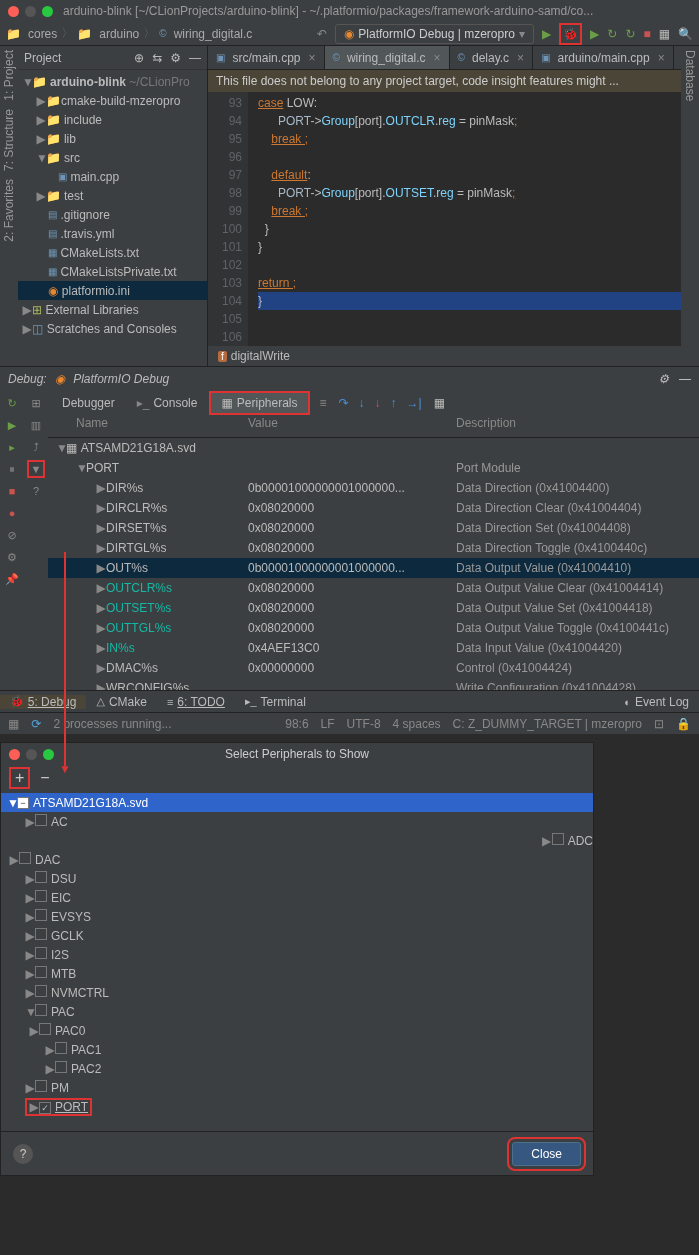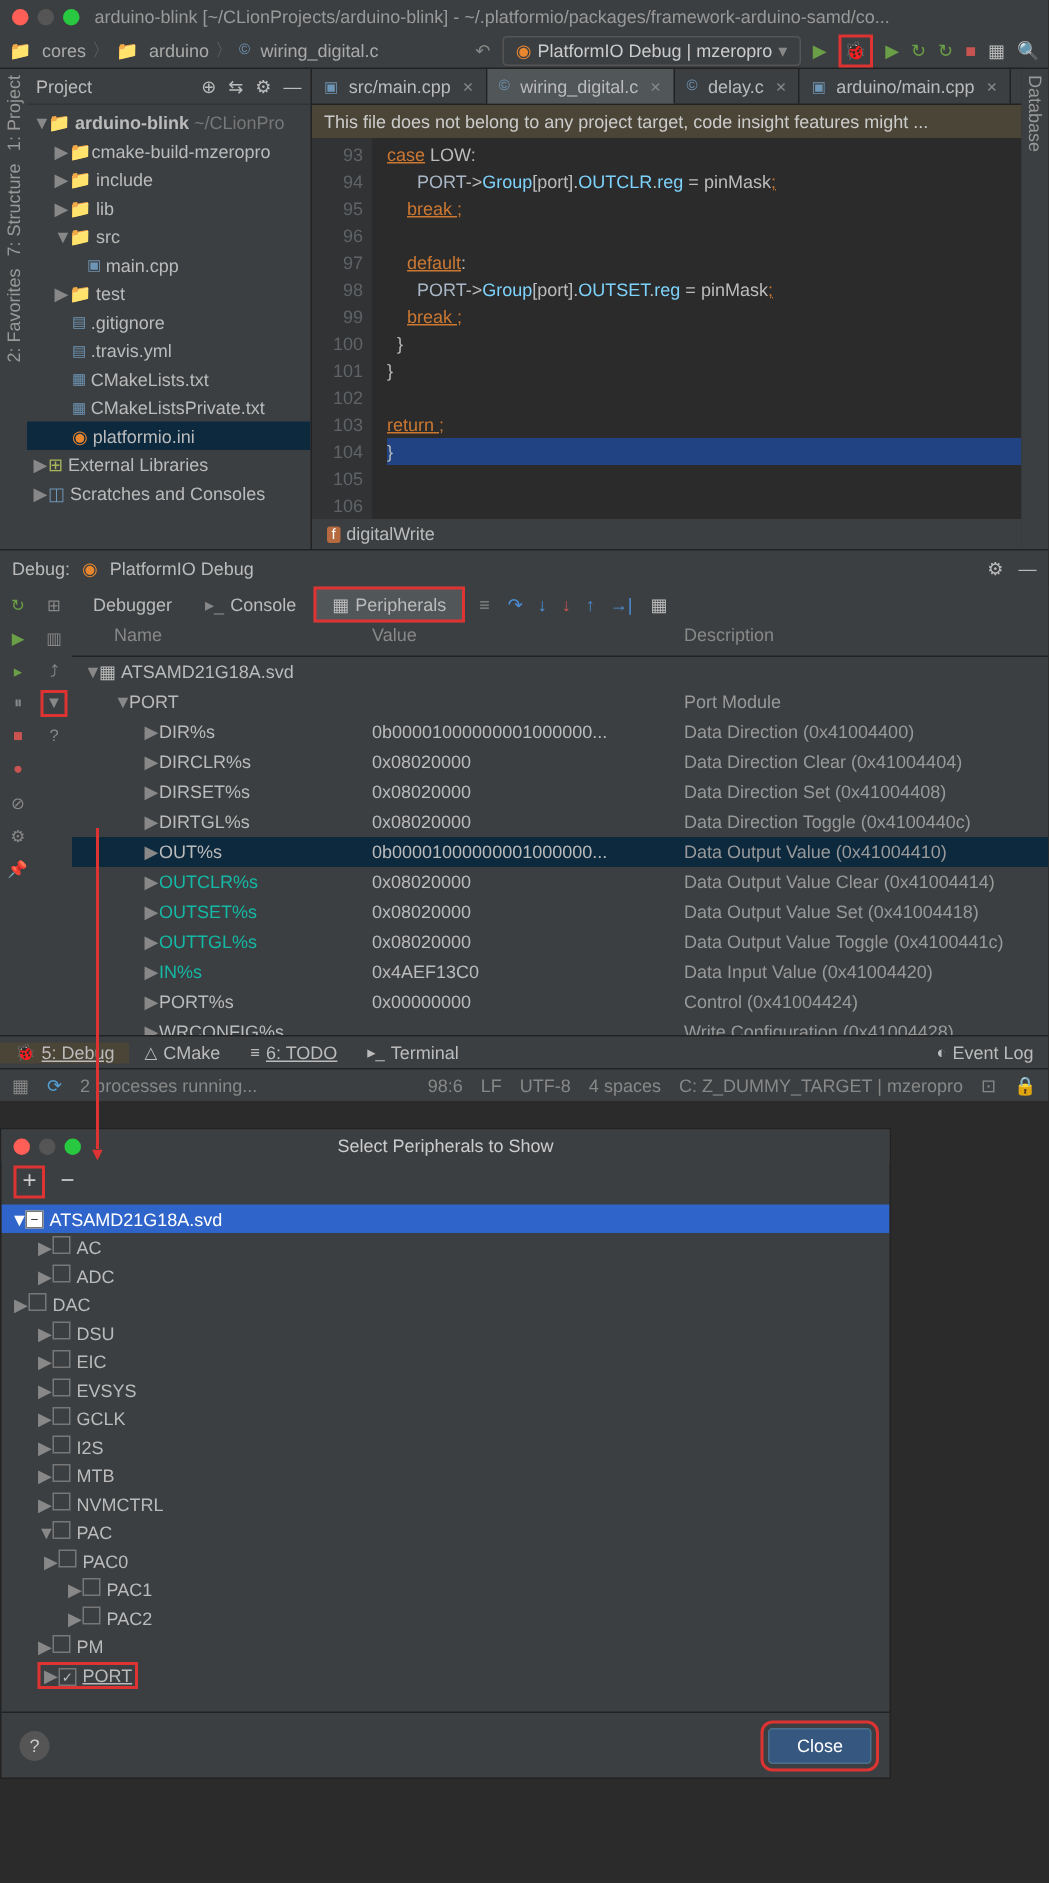--- a/index.html
+++ b/index.html
@@ -32,21 +32,21 @@
 .banner { background: #4a4537; color: #ccc; padding: 4px 8px; font-size: 11px; }
 .code { display: flex; flex: 1; overflow: hidden; font-family: Menlo, monospace; font-size: 12px; }
 .gutter { width: 40px; background: #313335; color: #606366; text-align: right; padding: 2px 6px 0 0; line-height: 18px; }
 .src { flex: 1; padding: 2px 0 0 10px; line-height: 18px; white-space: pre; overflow: hidden; }
 .kw { color: #cc7832; text-decoration: underline; }
 .id { color: #a9b7c6; }
 .field { color: #7dd3fc; }
 .hl-line { background: #214283; display: block; }
 .breadcrumb-bar { height: 20px; background: #3c3f41; padding: 0 10px; display: flex; align-items: center; color: #bbb; font-size: 11px; gap: 4px; }
 .fn-badge { background: #b56b3f; color: #fff; padding: 0 3px; border-radius: 2px; font-size: 10px; }
-.debug-head { height: 24px; background: #3c3f41; display: flex; align-items: center; padding: 0 8px; gap: 8px; border-top: 1px solid #222; color: #bbb; }
+.debug-head { height: 24px; background: #3c3f41; display: flex; align-items: center; padding: 0 8px; gap: 8px; border-top: 1px solid #222; color: #bbb; font-style: italic; }
 .debug-body { display: flex; height: 300px; background: #3c3f41; }
 .debug-tb { width: 24px; display: flex; flex-direction: column; gap: 4px; padding: 4px 2px; align-items: center; }
 .debug-tb .btn { width: 18px; height: 18px; display: flex; align-items: center; justify-content: center; color: #888; font-size: 11px; }
 .debug-tabs { height: 26px; display: flex; align-items: center; gap: 2px; padding: 0 4px; background: #3c3f41; }
 .dtab { padding: 3px 10px; color: #bbb; display: flex; align-items: center; gap: 4px; }
 .dtab.active { background: #515658; border: 2px solid #d33; }
 .peripherals { flex: 1; display: flex; flex-direction: column; }
 .per-head-row { height: 22px; display: flex; background: #3c3f41; border-bottom: 1px solid #222; color: #888; }
 .col-n { width: 200px; padding-left: 28px; }
 .col-v { width: 200px; }
@@ -56,21 +56,21 @@
 .pr.sel { background: #0d293e; }
 .pr .nm { width: 200px; display: flex; align-items: center; }
 .pr .vl { width: 200px; }
 .pr .ds { flex: 1; padding-left: 8px; color: #999; }
 .link { color: #14b8a6; }
 .statbar { height: 22px; background: #3c3f41; display: flex; align-items: center; border-top: 1px solid #222; }
 .stab { padding: 0 10px; color: #bbb; font-size: 11px; display: flex; align-items: center; gap: 4px; }
 .statbar2 { height: 22px; background: #3c3f41; display: flex; align-items: center; padding: 0 8px; gap: 12px; color: #888; font-size: 11px; border-top: 1px solid #222; }
 .hl-filter { border: 2px solid #d33; }
 
-.dialog { width: 594px; margin-top: 18px; background: #3c3f41; border: 1px solid #222; }
+.dialog { width: 594px; margin-top: 8px; background: #3c3f41; border: 1px solid #222; }
 .dlg-title { height: 22px; display: flex; align-items: center; justify-content: center; background: #3c3f41; position: relative; color: #ccc; }
 .dlg-traffic { position: absolute; left: 8px; display: flex; gap: 6px; }
 .dlg-tb { height: 26px; display: flex; align-items: center; padding: 0 8px; gap: 10px; }
 .plus-box { border: 2px solid #d33; padding: 0 4px; color: #ccc; font-size: 16px; }
 .dlg-tree { padding: 2px 0; height: 340px; overflow: hidden; }
 .dlg-row { height: 19px; display: flex; align-items: center; color: #bbb; }
 .dlg-row.sel { background: #2f65ca; color: #fff; }
 .cb { width: 12px; height: 12px; border: 1px solid #777; margin-right: 4px; display: inline-flex; align-items: center; justify-content: center; font-size: 9px; }
 .dlg-foot { height: 44px; display: flex; align-items: center; padding: 0 12px; border-top: 1px solid #222; }
 .help { width: 20px; height: 20px; border-radius: 50%; background: #555; display: flex; align-items: center; justify-content: center; color: #ccc; }
@@ -380,21 +380,21 @@
               <span class="nm" style="padding-left:48px">
                 <span class="arr">▶</span>
                 <span class="link">IN%s</span>
               </span>
               <span class="vl">0x4AEF13C0</span>
               <span class="ds">Data Input Value (0x41004420)</span>
             </div>
             <div class="pr">
               <span class="nm" style="padding-left:48px">
                 <span class="arr">▶</span>
-                <span class="">PORT%s</span>
+                <span class="">DMAC%s</span>
               </span>
               <span class="vl">0x00000000</span>
               <span class="ds">Control (0x41004424)</span>
             </div>
             <div class="pr">
               <span class="nm" style="padding-left:48px">
                 <span class="arr">▶</span>
                 <span class="">WRCONFIG%s</span>
               </span>
               <span class="vl"><write-only></write-only></span>
@@ -445,21 +445,21 @@
   <div class="dlg-tree">
     <div class="dlg-row sel" style="padding-left:6px">
         <span class="arr" style="color:#fff">▼</span>
         <span class="cb" style="background:#fff;color:#333">−</span>
         <span>ATSAMD21G18A.svd</span>
       </div>
     <div id="dlg-items">
         <div class="dlg-row" style="padding-left: 24px;">
           <span class=""><span class="arr">▶</span><span class="cb"></span>AC</span>
         </div>
-        <div class="dlg-row" style="padding-left: 24px;">
+        <div class="dlg-row" style="padding-left: 24px; justify-content: flex-end;">
           <span class=""><span class="arr">▶</span><span class="cb"></span>ADC</span>
         </div>
         <div class="dlg-row" style="padding-left: 8px;">
           <span class=""><span class="arr">▶</span><span class="cb"></span>DAC</span>
         </div>
         <div class="dlg-row" style="padding-left: 24px;">
           <span class=""><span class="arr">▶</span><span class="cb"></span>DSU</span>
         </div>
         <div class="dlg-row" style="padding-left: 24px;">
           <span class=""><span class="arr">▶</span><span class="cb"></span>EIC</span>

